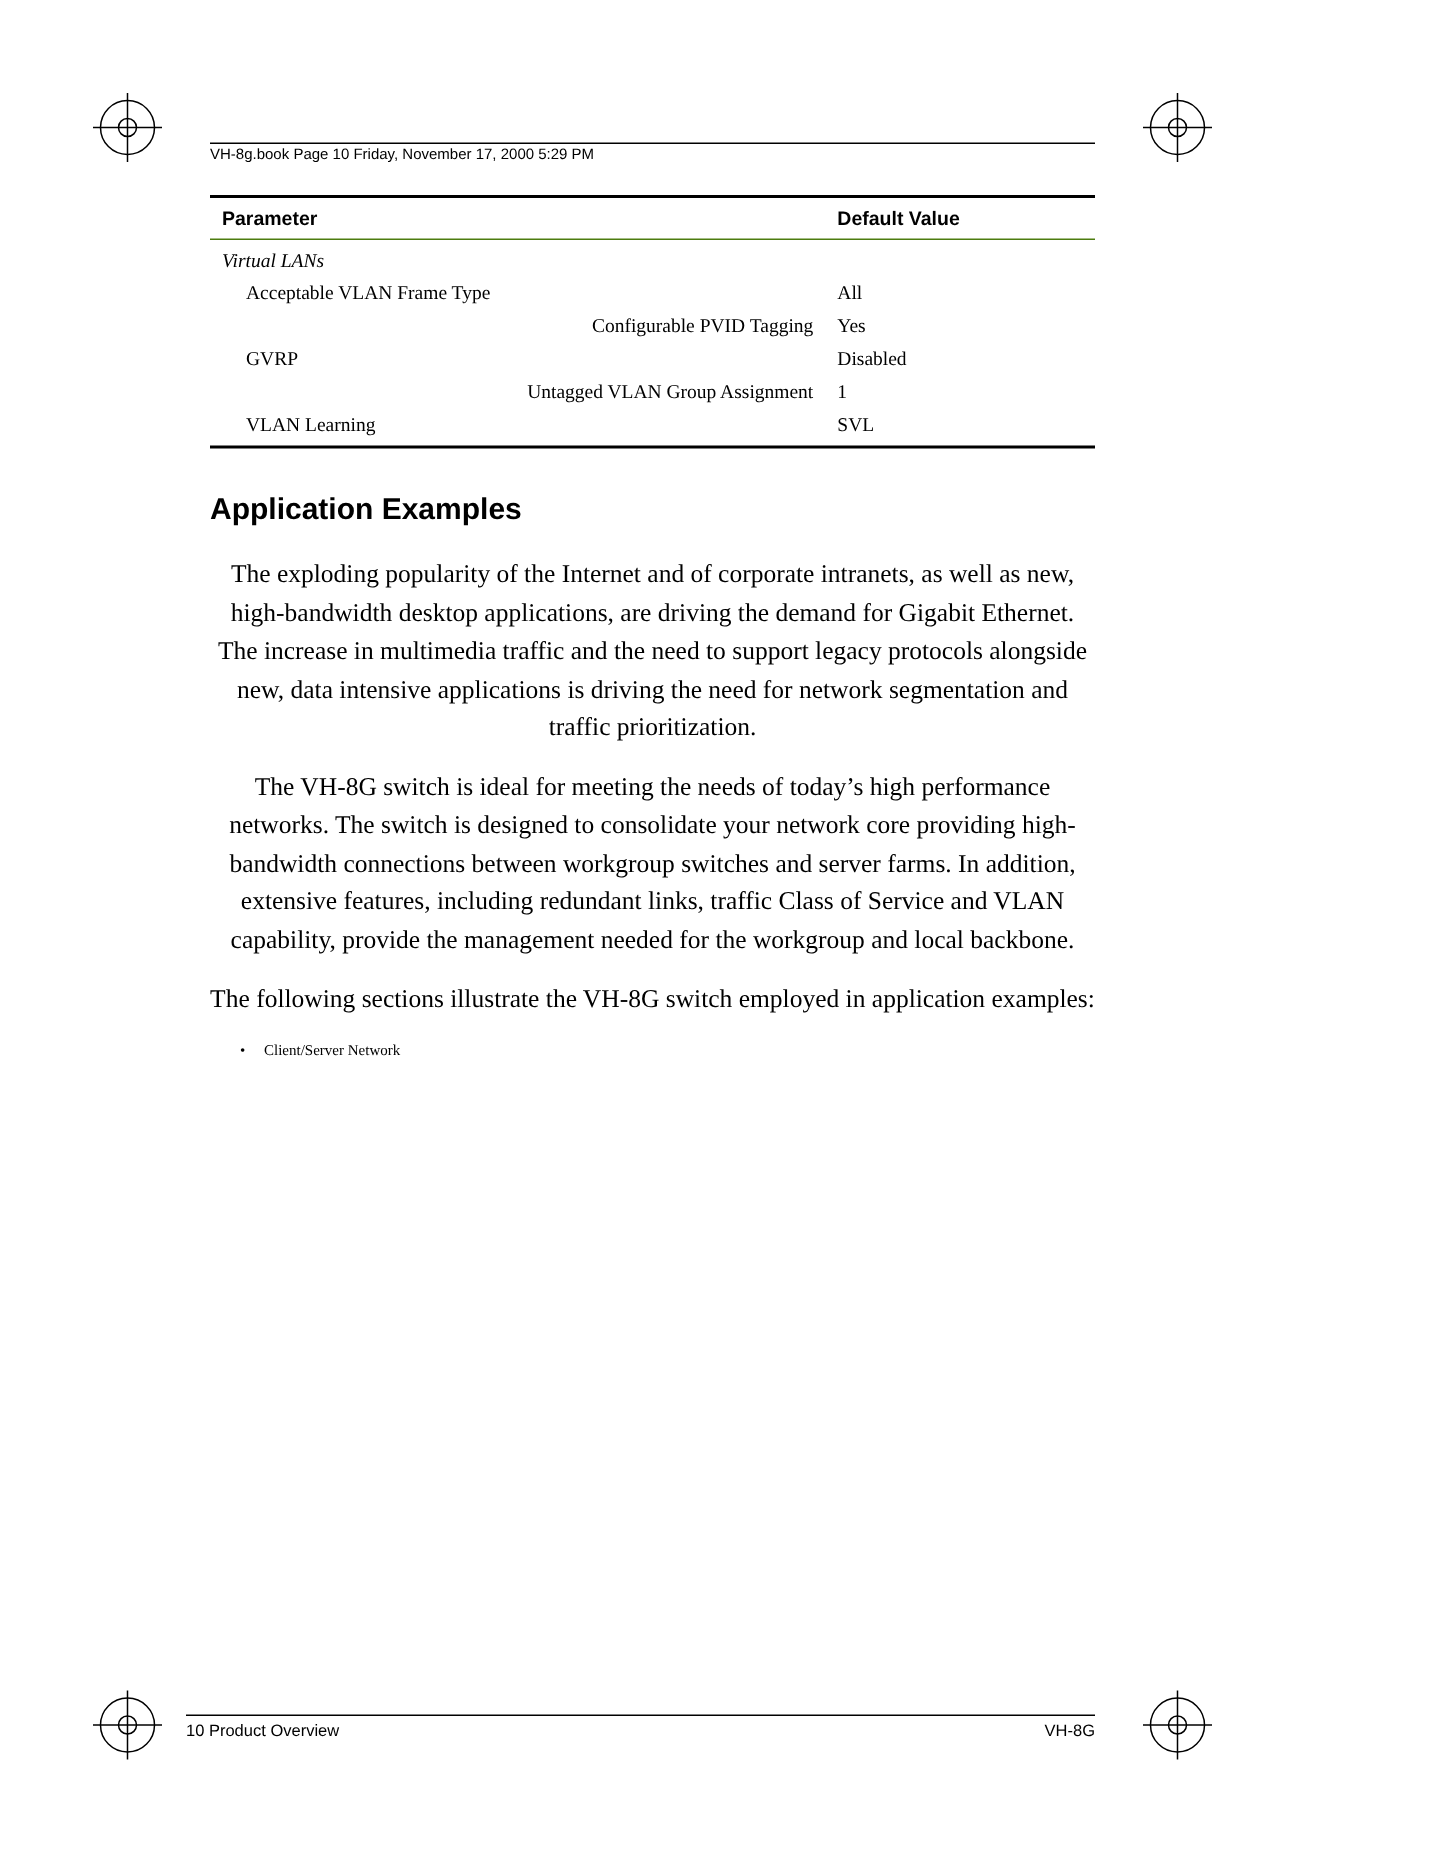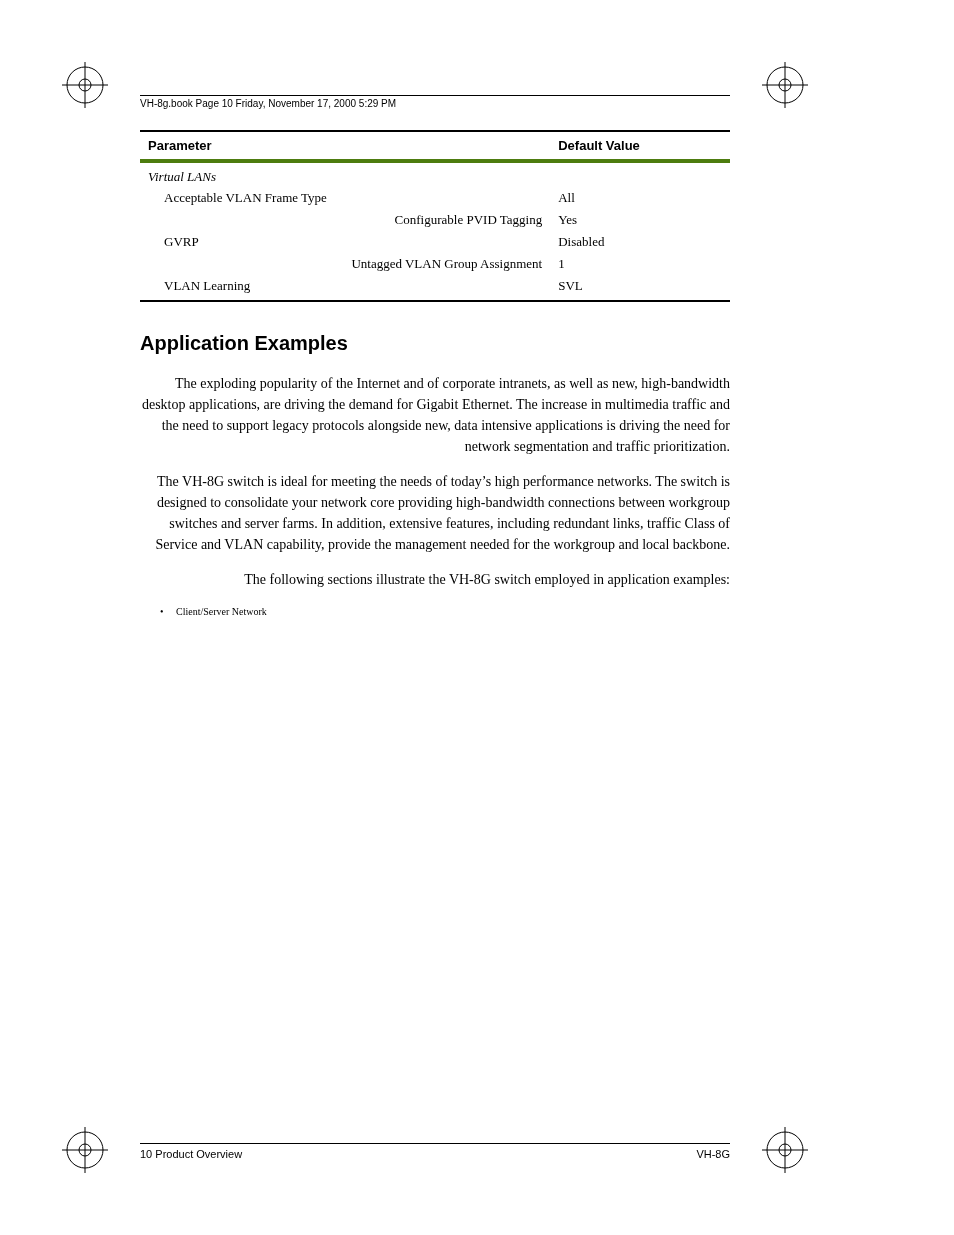--- a/index.html
+++ b/index.html
@@ -71,21 +71,21 @@
       margin-bottom: 30px;
     }
 
     .params-table th {
       font-family: Helvetica, Arial, sans-serif;
       font-size: 13px;
       font-weight: bold;
       text-align: left;
       padding: 6px 8px;
       border-top: 2px solid #000;
-      border-bottom: 4px solid #4d7c0f;
+      border-bottom: 1px solid #4d7c0f;
     }
 
     .params-table td {
       font-size: 13px;
       padding: 3px 8px;
     }
 
     .params-table .table-footer {
       border-bottom: 2px solid #000;
     }
@@ -104,24 +104,24 @@
     .section-heading {
       font-family: Helvetica, Arial, sans-serif;
       font-size: 20px;
       font-weight: bold;
       margin-top: 2px;
       margin-bottom: 18px;
     }
 
     
     .body-text {
-      font-size: 14px;
+      font-size: 17px;
       line-height: 1.5;
       margin-bottom: 14px;
-      text-align: right;
+      text-align: center;
     }
 
     
     .bullet-list {
       list-style: none;
       margin-left: 20px;
       margin-top: 8px;
     }
 
     .bullet-list li {
@@ -134,21 +134,21 @@
     .bullet-list li::before {
       content: '•';
       position: absolute;
       left: 0;
     }
 
     
     .footer {
       position: absolute;
       bottom: 75px;
-      left: 140px;
+      left: 124px;
       right: 140px;
       border-top: 1px solid #000;
       padding-top: 4px;
       display: flex;
       justify-content: space-between;
       font-family: Helvetica, Arial, sans-serif;
       font-size: 11px;
     }
 
     

